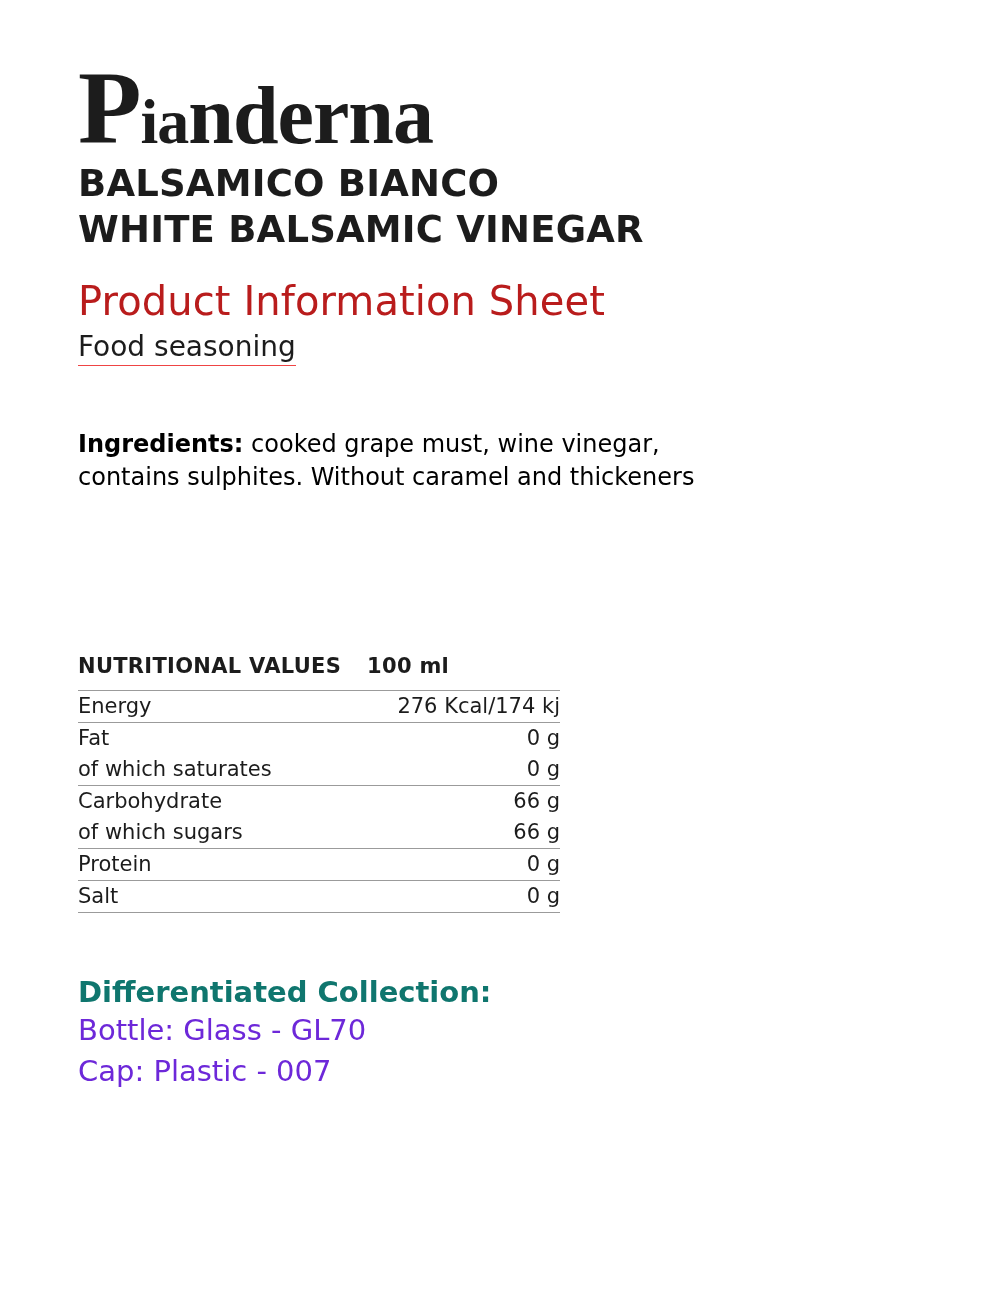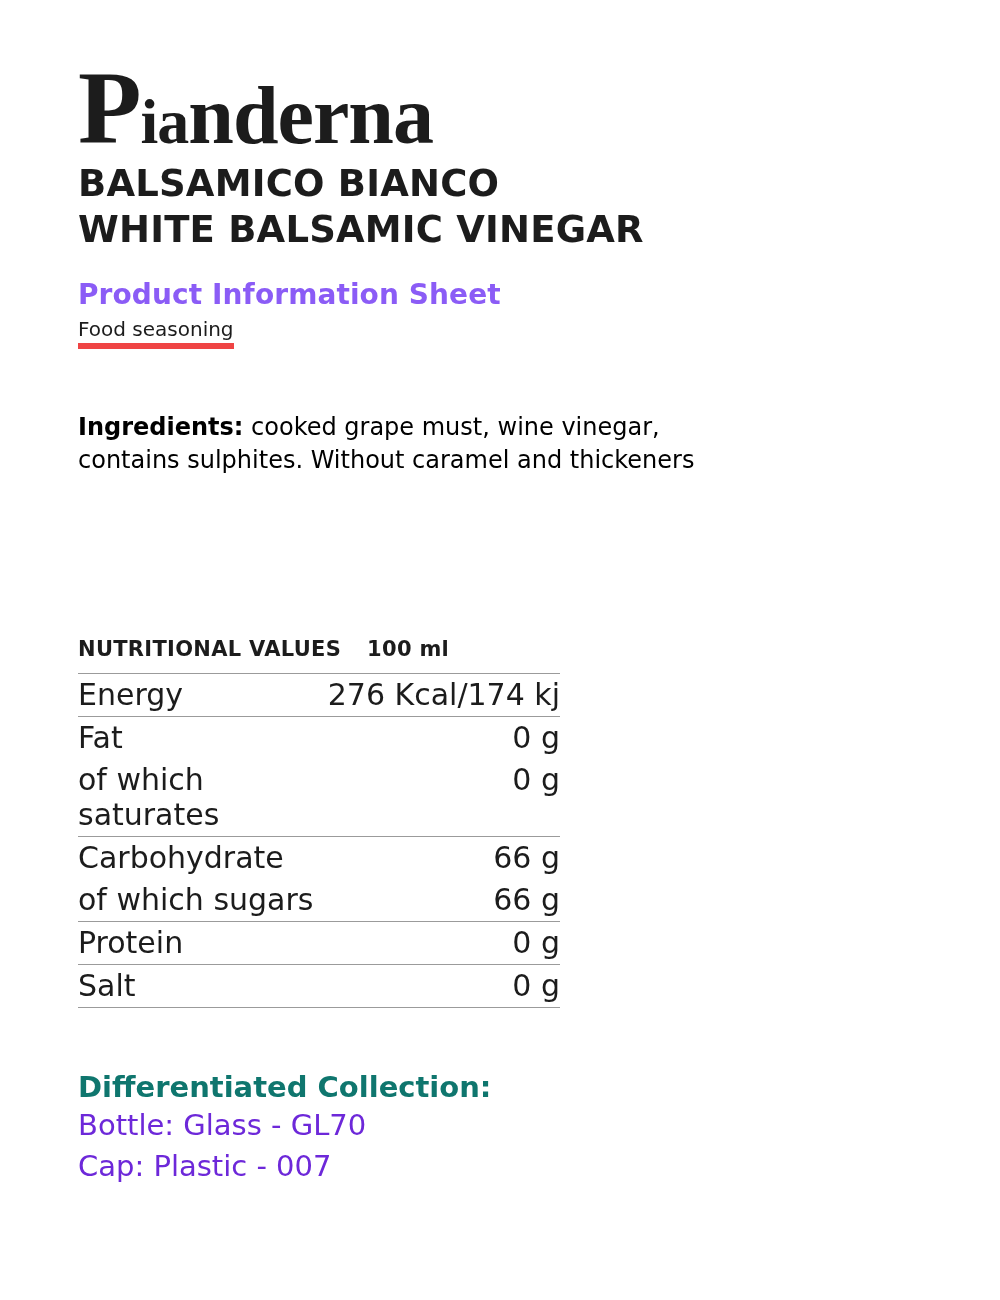--- a/index.html
+++ b/index.html
@@ -48,33 +48,33 @@
     font-size: 37px;
     line-height: 1.23;
     letter-spacing: 0.2px;
     color: #1c1c1c;
     margin-top: 0;
   }
   .product-name div { white-space: nowrap; }
 
   
   .sheet-title {
-    color: #8b5cf6;
-    font-weight: 700;
-    font-size: 28px;
+    color: #b91c1c;
+    font-weight: 400;
+    font-size: 40px;
     letter-spacing: 0.1px;
     margin-top: 26px;
   }
   .sheet-subtitle {
-    font-size: 20px;
+    font-size: 28px;
     font-weight: 400;
     color: #1c1c1c;
     margin-top: 6px;
     display: inline-block;
-    border-bottom: 6px solid #ef4444;
+    border-bottom: 1px solid #ef4444;
     padding-bottom: 2px;
   }
 
   
   .ingredients {
     margin-top: 62px;
     font-size: 24px;
     line-height: 1.38;
     color: #000000;
     max-width: 620px;
@@ -90,21 +90,21 @@
     display: flex;
     align-items: baseline;
   }
   .nutrition-heading .portion {
     margin-left: 26px;
   }
   table.nutrition {
     margin-top: 12px;
     border-collapse: collapse;
     width: 482px;
-    font-size: 30px;
+    font-size: 21px;
   }
   table.nutrition td {
     padding: 3px 0 4px 0;
     vertical-align: baseline;
     color: #1c1c1c;
   }
   table.nutrition td.value {
     text-align: right;
     white-space: nowrap;
   }

